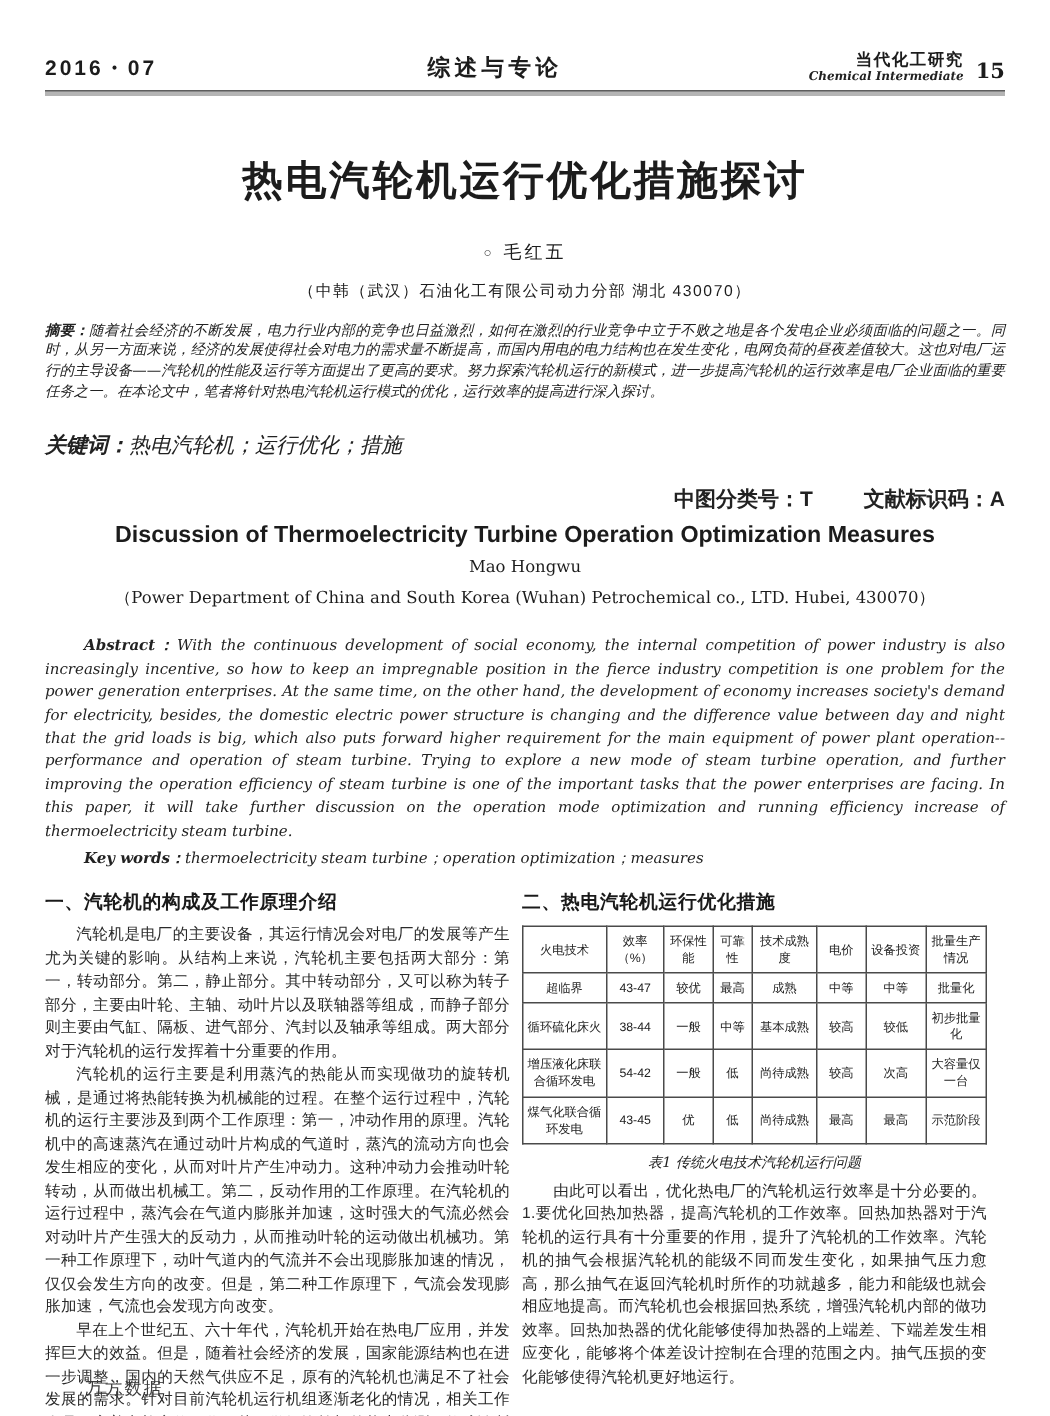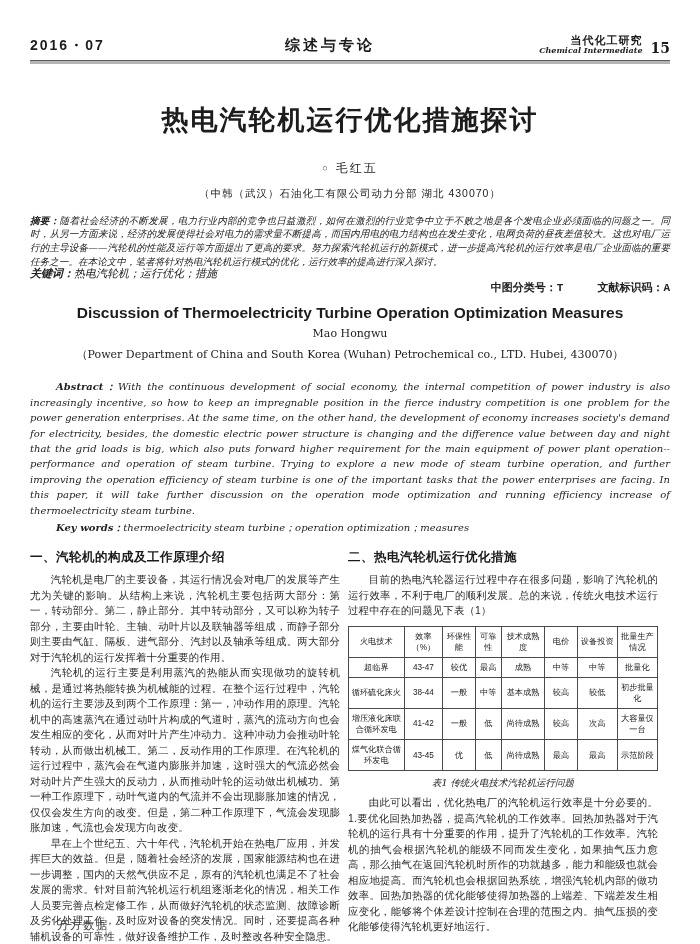--- a/index.html
+++ b/index.html
@@ -40,25 +40,26 @@
     margin-top: 13px;
     font-family: "DejaVu Serif", serif;
     font-style: italic;
     font-size: 9.6px;
     line-height: 13.6px;
     text-align: justify;
     color: #222;
   }
   .abstract-cn .lbl, .kw-cn .lbl, .clc-row .lbl { font-weight: bold; }
   .kw-cn, .clc-row {
-    font-family: Liberation Mono, monospace;
-    font-style: italic;
-    font-size: 11px;
+    font-family: Liberation Sans, sans-serif;
+    font-style: italic;
+    font-size: 14px;
     line-height: 13.6px;
     color: #222;
+    margin-top: 22px;
   }
   .clc-row { font-style: normal; font-weight: bold; text-align: right; }
   .clc-gap { display: inline-block; width: 34px; }
 
   
   .title-en { text-align: center; font-weight: bold; font-size: 15.5px; margin-top: 9px; }
   .author-en { text-align: center; font-family: "DejaVu Serif", serif; font-size: 11px; margin-top: 5px; }
   .affiliation-en { text-align: center; font-family: "DejaVu Serif", serif; font-size: 11px; margin-top: 7px; }
   .abstract-en {
     margin-top: 17px;
@@ -169,21 +170,20 @@
 
     <div class="col">
       <div class="sec-heading">一、汽轮机的构成及工作原理介绍</div>
       <p class="body-p">汽轮机是电厂的主要设备，其运行情况会对电厂的发展等产生尤为关键的影响。从结构上来说，汽轮机主要包括两大部分：第一，转动部分。第二，静止部分。其中转动部分，又可以称为转子部分，主要由叶轮、主轴、动叶片以及联轴器等组成，而静子部分则主要由气缸、隔板、进气部分、汽封以及轴承等组成。两大部分对于汽轮机的运行发挥着十分重要的作用。</p>
       <p class="body-p">汽轮机的运行主要是利用蒸汽的热能从而实现做功的旋转机械，是通过将热能转换为机械能的过程。在整个运行过程中，汽轮机的运行主要涉及到两个工作原理：第一，冲动作用的原理。汽轮机中的高速蒸汽在通过动叶片构成的气道时，蒸汽的流动方向也会发生相应的变化，从而对叶片产生冲动力。这种冲动力会推动叶轮转动，从而做出机械工。第二，反动作用的工作原理。在汽轮机的运行过程中，蒸汽会在气道内膨胀并加速，这时强大的气流必然会对动叶片产生强大的反动力，从而推动叶轮的运动做出机械功。第一种工作原理下，动叶气道内的气流并不会出现膨胀加速的情况，仅仅会发生方向的改变。但是，第二种工作原理下，气流会发现膨胀加速，气流也会发现方向改变。</p>
       <p class="body-p">早在上个世纪五、六十年代，汽轮机开始在热电厂应用，并发挥巨大的效益。但是，随着社会经济的发展，国家能源结构也在进一步调整，国内的天然气供应不足，原有的汽轮机也满足不了社会发展的需求。针对目前汽轮机运行机组逐渐老化的情况，相关工作人员要完善点检定修工作，从而做好汽轮机的状态监测、故障诊断及劣化处理工作，及时应对设备的突发情况。同时，还要提高各种辅机设备的可靠性，做好设备维护工作，及时整改各种安全隐患。</p>
     </div>
 
     <div class="col">
       <div class="sec-heading">二、热电汽轮机运行优化措施</div>
-      <p class="body-p">目前的热电汽轮器运行过程中存在很多问题，影响了汽轮机的运行效率，不利于电厂的顺利发展。总的来说，传统火电技术运行过程中存在的问题见下表（1）</p>
 
       <table class="data-table">
         <colgroup>
           <col style="width:18%">
             <col style="width:12.5%">
             <col style="width:10.5%">
             <col style="width:8.5%">
           <col style="width:14%">
             <col style="width:10.5%">
             <col style="width:13%">
@@ -217,21 +217,21 @@
             <td>38-44</td>
             <td>一般</td>
             <td>中等</td>
             <td>基本成熟</td>
             <td>较高</td>
             <td>较低</td>
             <td>初步批量化</td>
           </tr>
           <tr>
             <td>增压液化床联合循环发电</td>
-            <td>41-42</td>
+            <td>54-42</td>
             <td>一般</td>
             <td>低</td>
             <td>尚待成熟</td>
             <td>较高</td>
             <td>次高</td>
             <td>大容量仅一台</td>
           </tr>
           <tr>
             <td>煤气化联合循环发电</td>
             <td>43-45</td>

